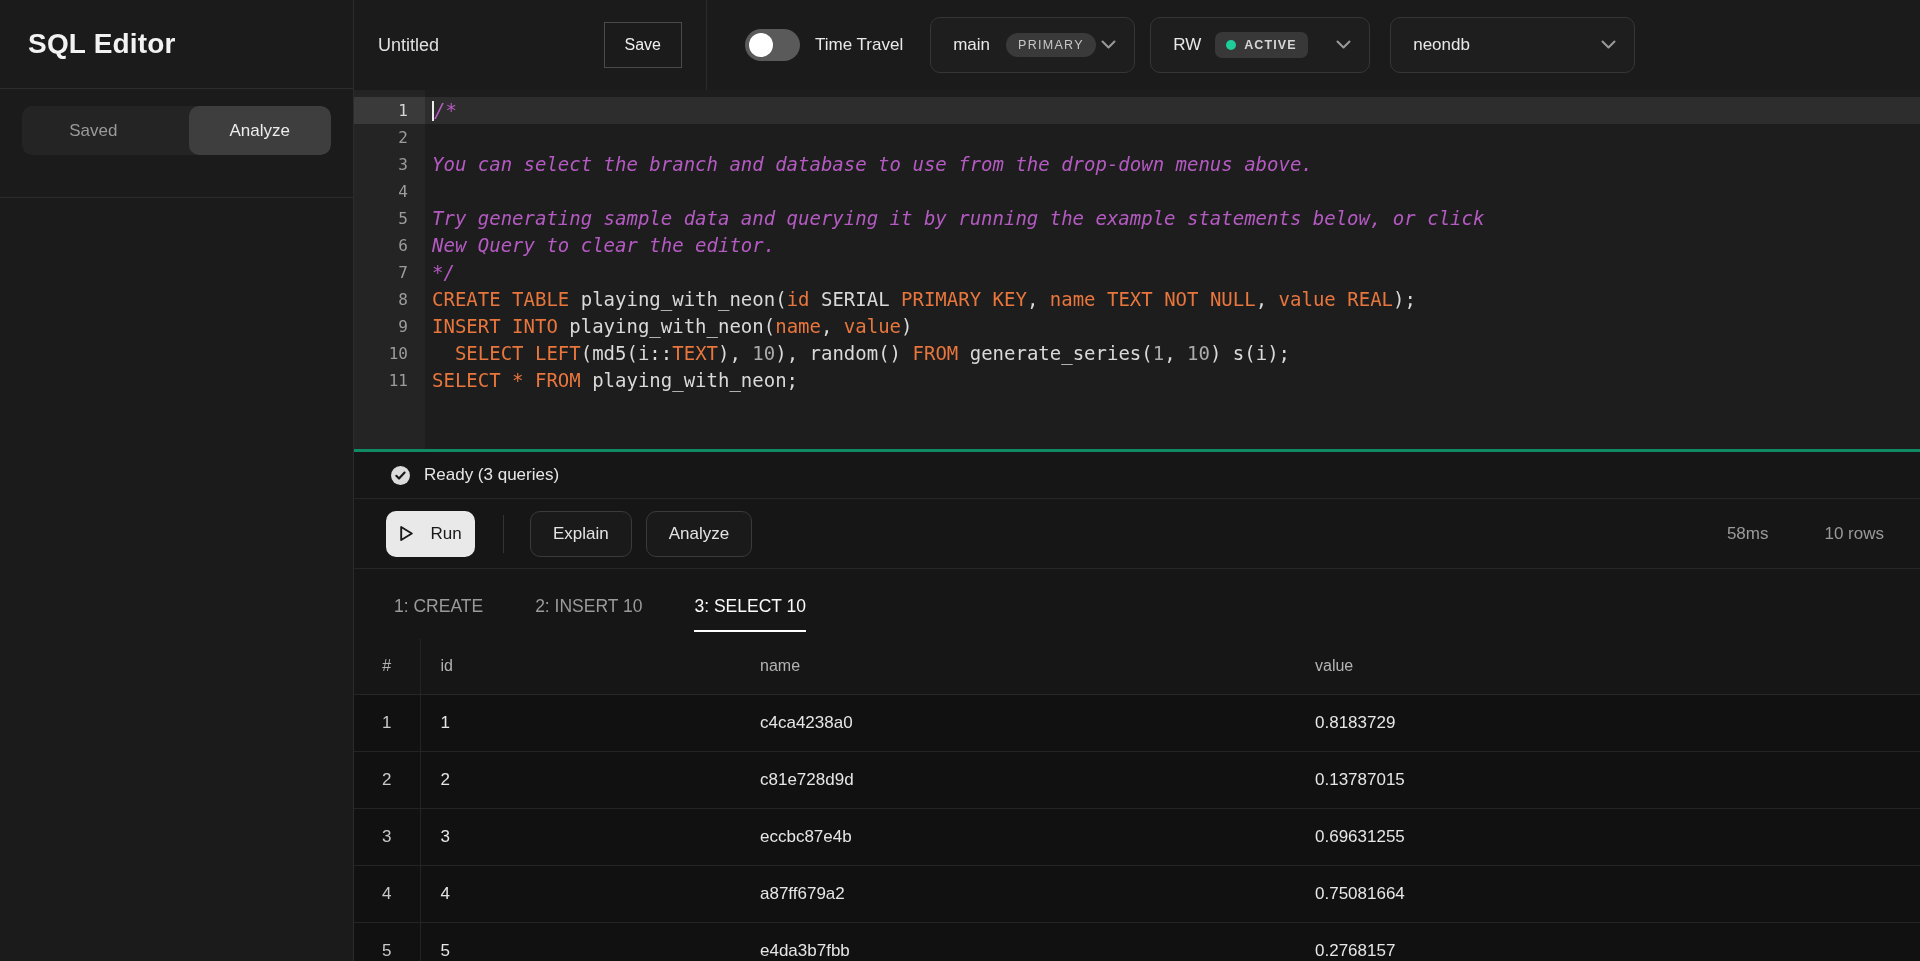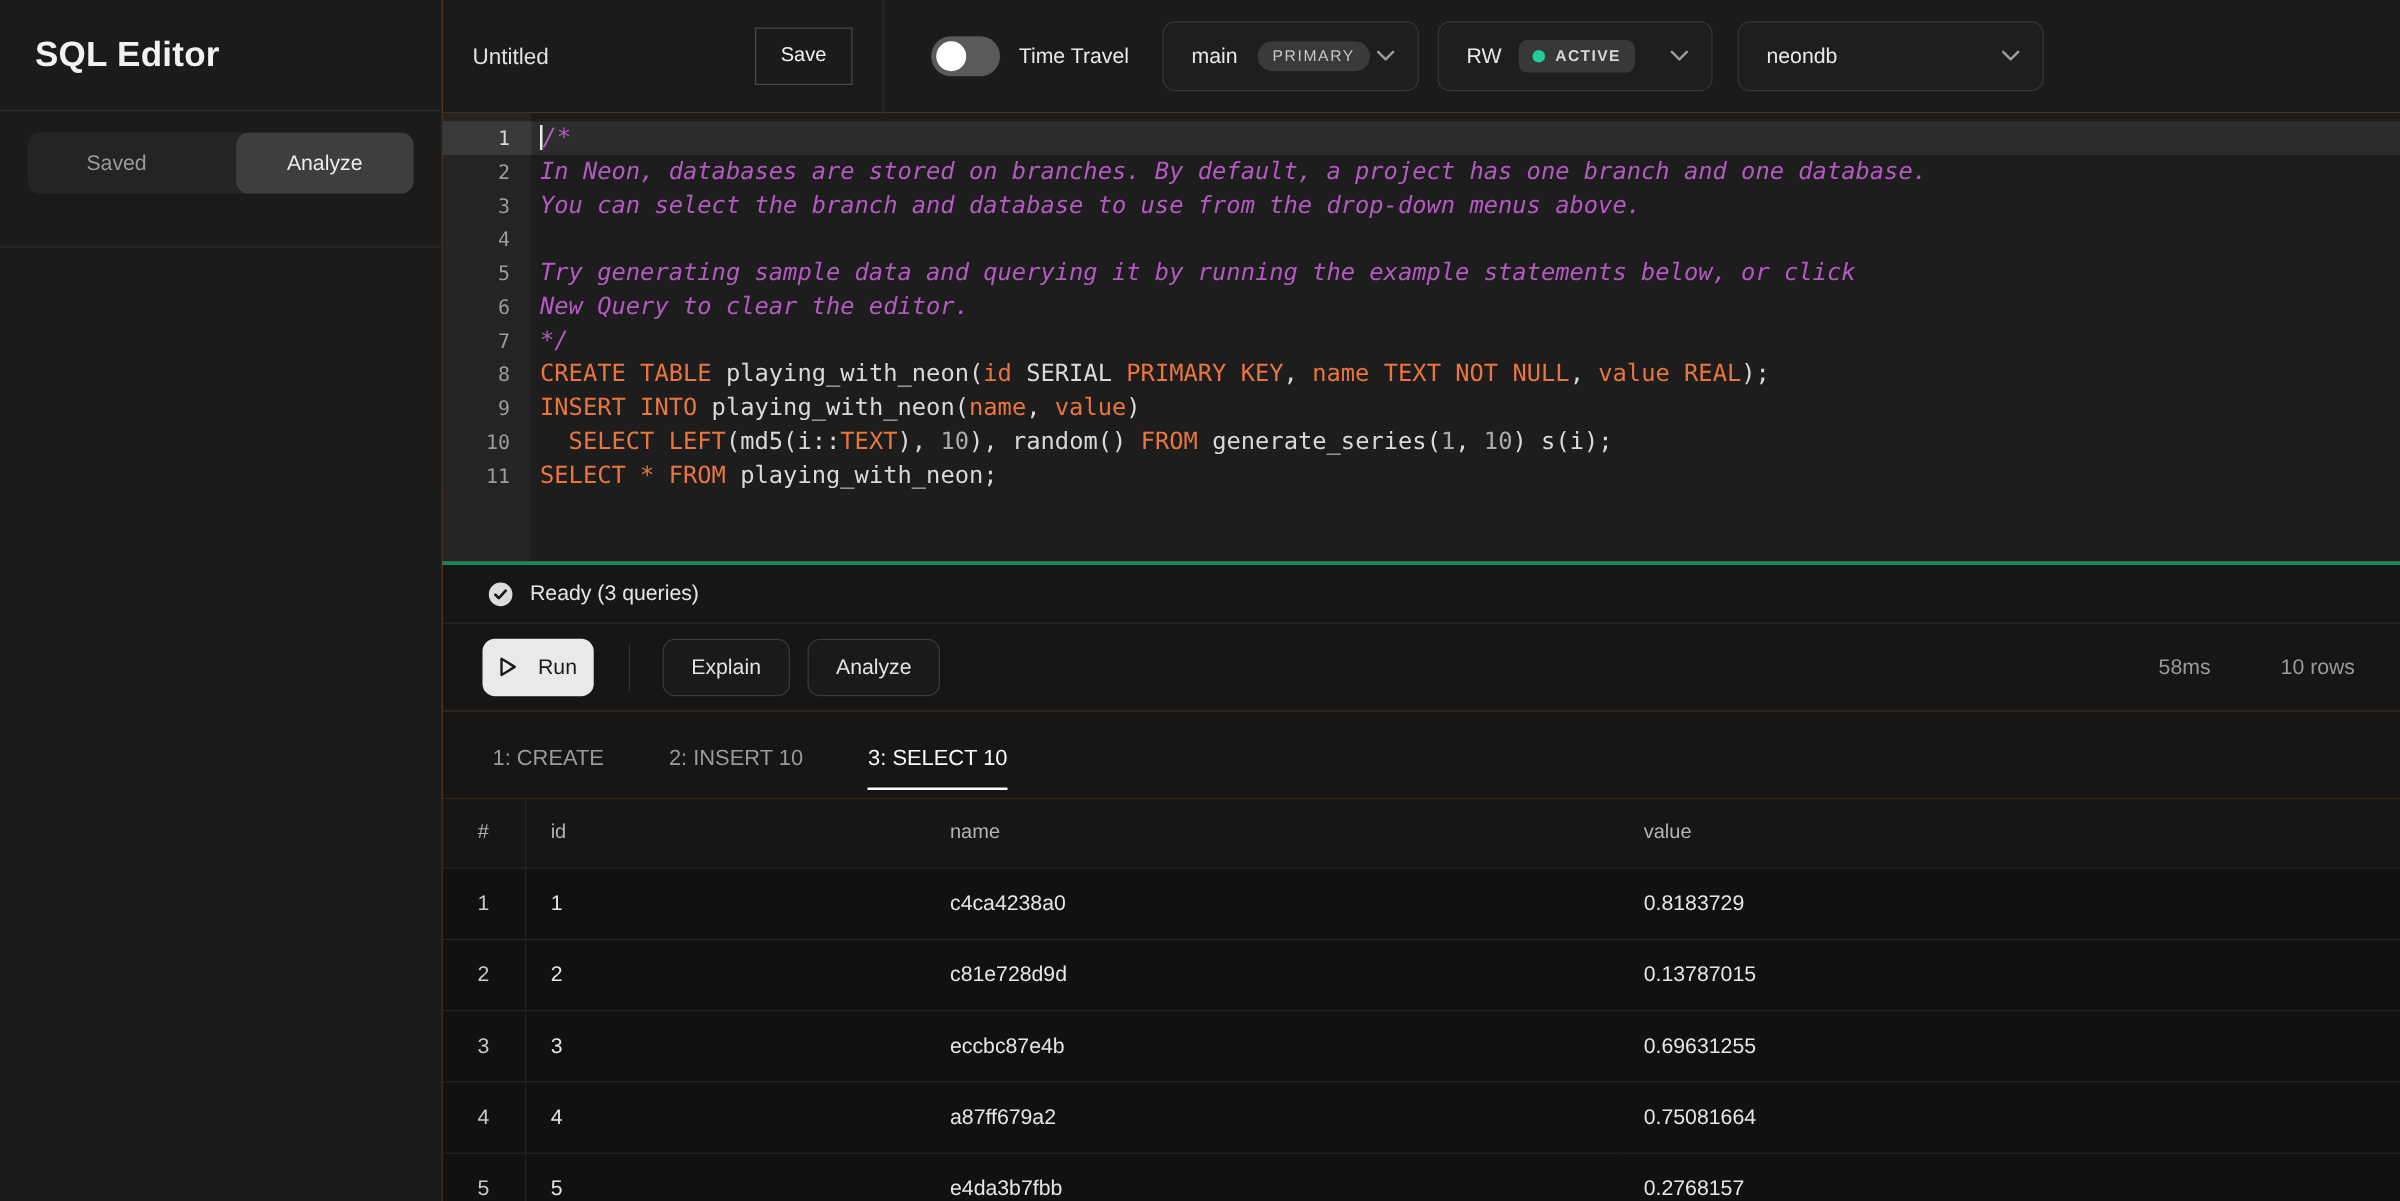--- a/index.html
+++ b/index.html
@@ -145,21 +145,20 @@
 
     <section class="editor">
       <div class="gutter-bg"></div>
       <div id="code-lines">
           <div class="line active">
             <span class="ln">1</span>
             <span class="code"><span class="tok-com">/*</span></span>
           </div>
           <div class="line">
             <span class="ln">2</span>
-            <span class="code"><span class="tok-com">In Neon, databases are stored on branches. By default, a project has one branch and one database.</span></span>
           </div>
           <div class="line">
             <span class="ln">3</span>
             <span class="code"><span class="tok-com">You can select the branch and database to use from the drop-down menus above.</span></span>
           </div>
           <div class="line">
             <span class="ln">4</span>
             <span class="code"></span>
           </div>
           <div class="line">

